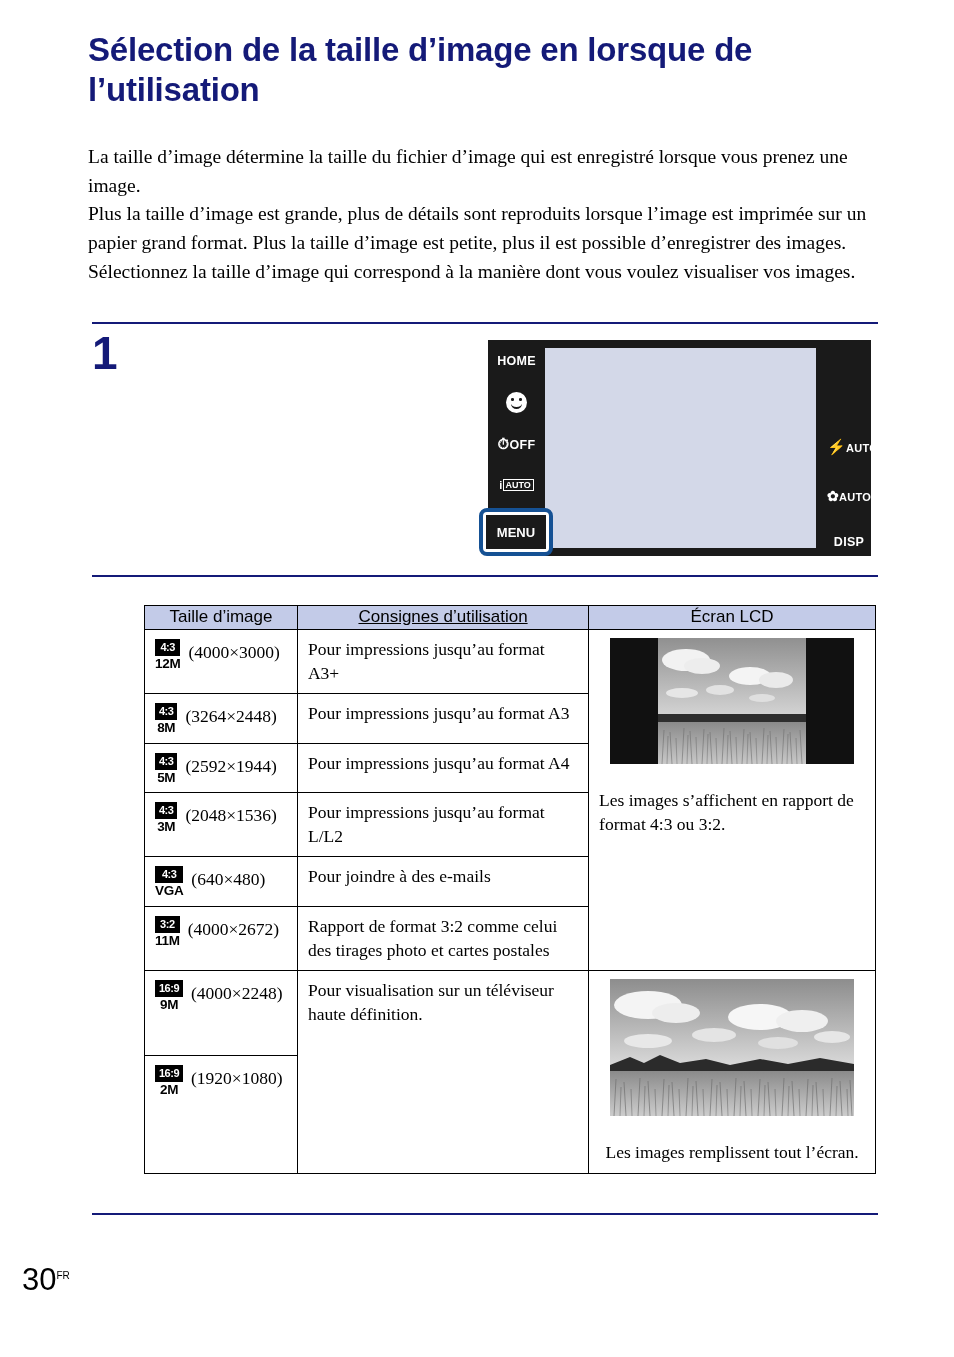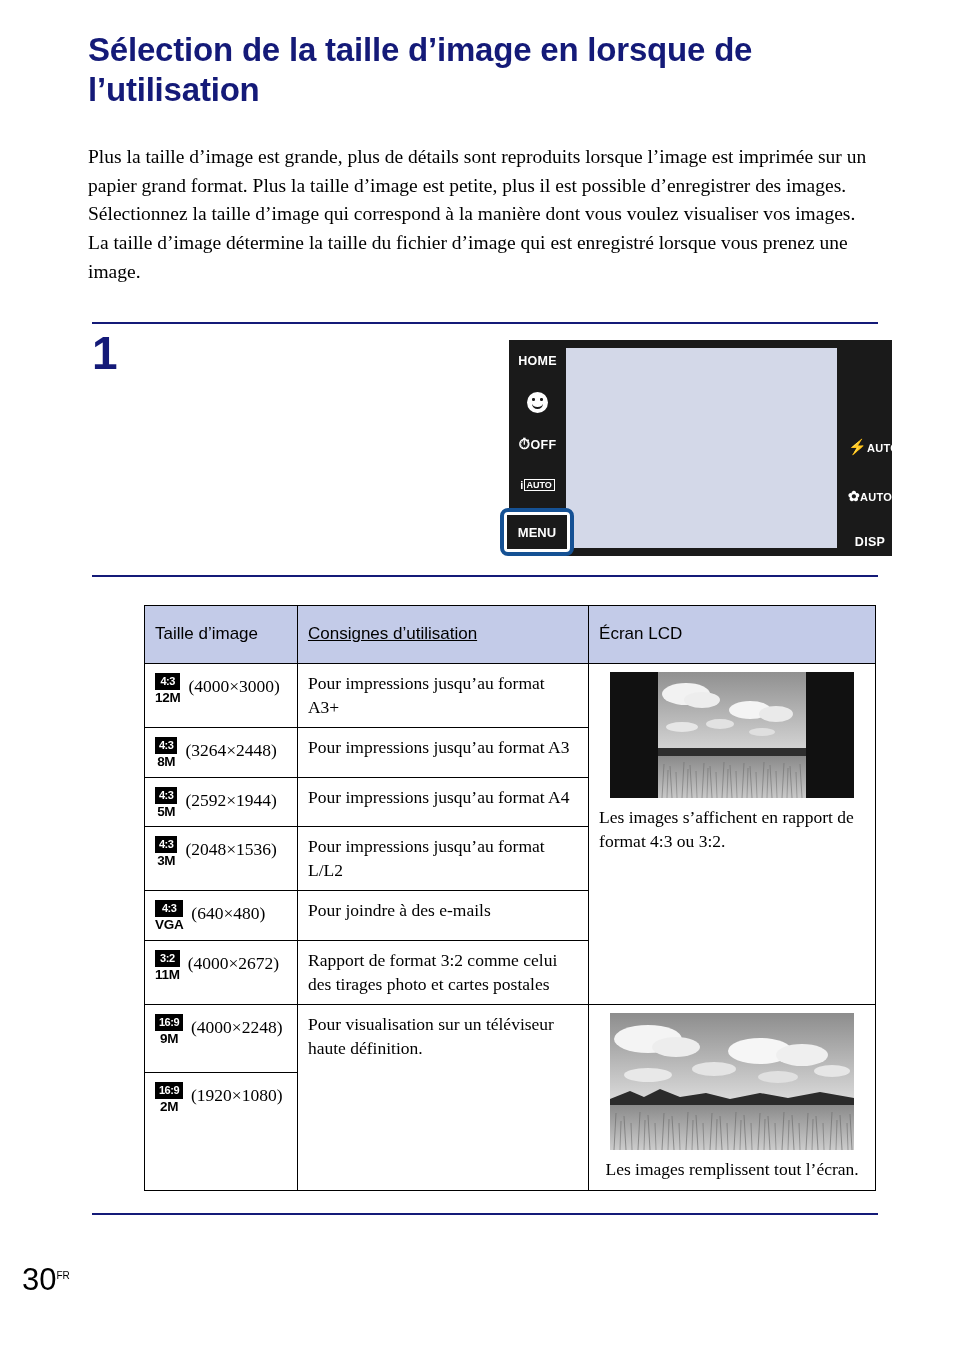--- a/index.html
+++ b/index.html
@@ -120,21 +120,21 @@
     font-weight: bold;
     font-size: 13px;
     margin-top: 1px;
     letter-spacing: -0.3px;
   }
   .arrow { font-size: 22px; vertical-align: 2px; padding: 0 3px; }
 
   
   #lcd-illustration {
     position: absolute;
-    left: 509px; top: 340px;
+    left: 488px; top: 340px;
     width: 383px; height: 216px;
     background: #1a1a1a;
   }
   #lcd-screen-area {
     position: absolute;
     left: 57px; top: 8px;
     width: 271px; height: 200px;
     background: #d3d8e8;
   }
   .lcd-left-col {
@@ -233,22 +233,22 @@
     vertical-align: top;
     padding: 8px 10px;
     font-size: 17.5px;
     line-height: 1.35;
   }
   #size-table thead th {
     background: #c3cbe8;
     font-family: "Liberation Sans", sans-serif;
     font-weight: normal;
     font-size: 17px;
-    text-align: left;
-    padding: 17px 10px;
+    text-align: center;
+    padding: 0 10px;
   }
   .col-size  { width: 153px; }
   .col-usage { width: 292px; text-decoration: underline; }
   .col-lcd   { width: 287px; }
 
   
   .size-cell { display: flex; align-items: flex-start; gap: 8px; }
   .icon-size-blk {
     display: inline-block;
     text-align: center;
@@ -285,21 +285,21 @@
     background: #111;
     position: relative;
     overflow: hidden;
   }
   .photo-43 { width: 244px; height: 126px; }
   .photo-43 .photo-inner { position:absolute; left: 48px; top: 0; width: 148px; height: 126px; overflow: hidden; }
   .photo-169 { width: 244px; height: 137px; }
   .photo-169 .photo-inner { position:absolute; left: 0; top: 0; width: 244px; height: 137px; overflow: hidden; }
 
   .photo-caption {
-    margin-top: 8px;
+    margin-top: 25px;
     text-align: left;
     font-family: "Liberation Serif", serif;
     font-size: 17.5px;
     line-height: 1.35;
   }
   .photo-caption.center { text-align: center; }
 
   
   #page-footer {
     position: absolute;
@@ -313,22 +313,22 @@
     vertical-align: 11px;
     letter-spacing: -0.2px;
   }
 </style>
 </head>
 <body>
 
 <div id="page-title">Sélection de la taille d’image en lorsque de l’utilisation</div>
 
 <div id="intro">
+  <p>La taille d’image détermine la taille du fichier d’image qui est enregistré lorsque vous prenez une image.</p>
   <p>Plus la taille d’image est grande, plus de détails sont reproduits lorsque l’image est imprimée sur un papier grand format. Plus la taille d’image est petite, plus il est possible d’enregistrer des images. Sélectionnez la taille d’image qui correspond à la manière dont vous voulez visualiser vos images.</p>
-  <p>La taille d’image détermine la taille du fichier d’image qui est enregistré lorsque vous prenez une image.</p>
 </div>
 
 <div class="hrule" id="rule-top"></div>
 <div class="hrule" id="rule-mid"></div>
 <div class="hrule" id="rule-bottom"></div>
 
 <div id="step-block">
   <div id="step-number">1</div>
   <div id="step-text">
   </div>

